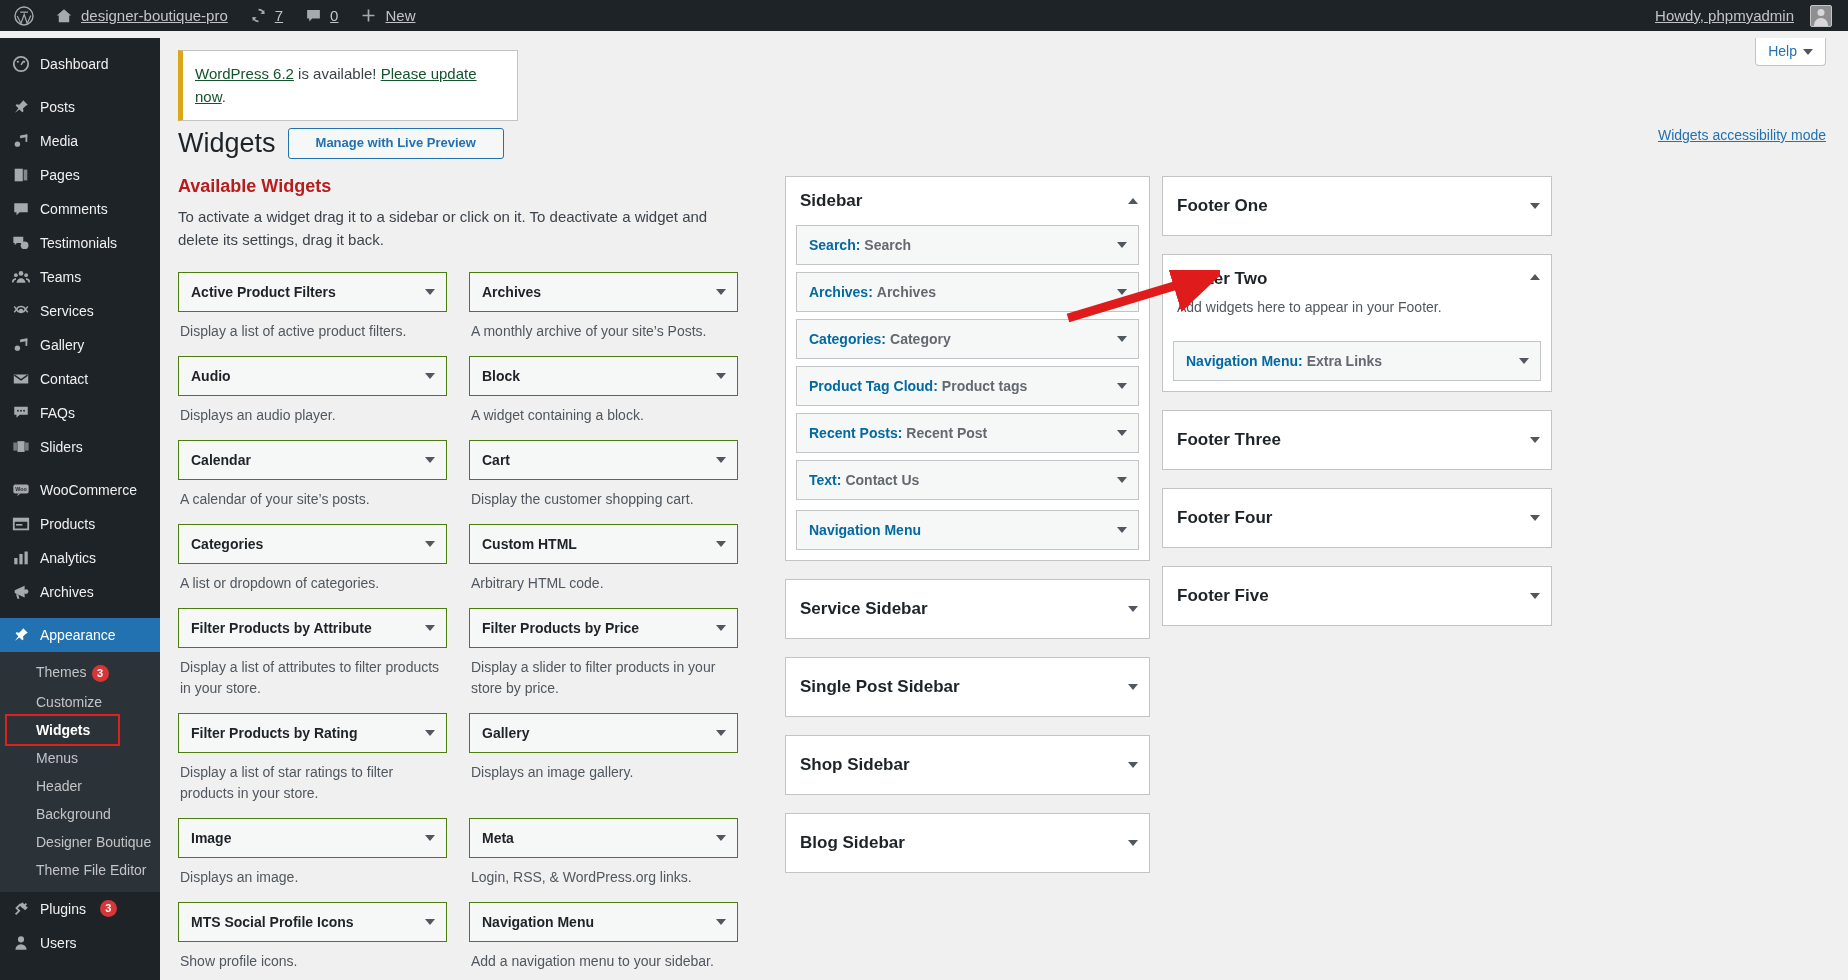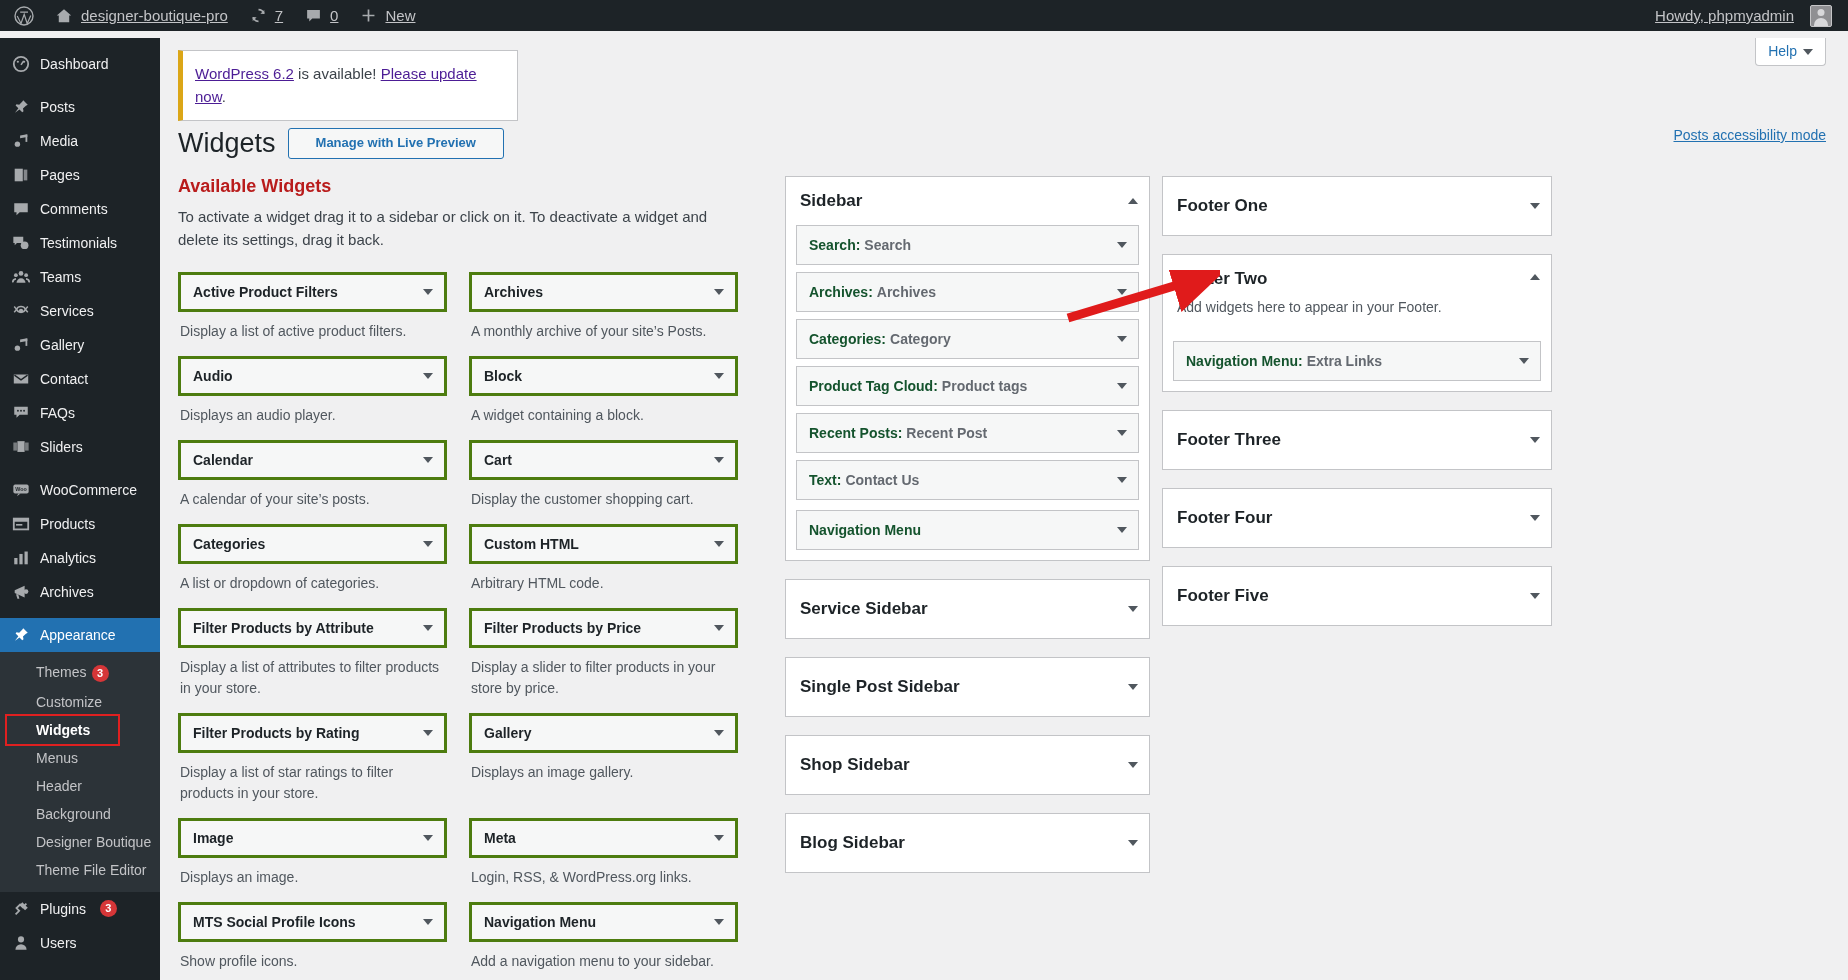--- a/index.html
+++ b/index.html
@@ -107,21 +107,21 @@
   }
 
   .notice {
     position: absolute; left: 18px; top: 12px;
     width: 340px;
     background: #fff; border: 1px solid #c3c4c7;
     border-left: 5px solid #dba617;
     padding: 12px 12px;
     font-size: 15px; line-height: 1.5;
   }
-  .notice a { color: #4c1d95; }
+  .notice a { color: #14532d; }
 
   .pagetitle-row {
     position: absolute; left: 18px; top: 88px;
     display: flex; align-items: center; gap: 12px;
   }
   h1.pagetitle {
     font-size: 27px; font-weight: 400; color: #1d2327; line-height: 1.3;
   }
   .btn-secondary {
     background: #f6f7f7; border: 1px solid #2271b1; color: #2271b1;
@@ -139,21 +139,21 @@
   .col-left  { position: absolute; left: 18px;  top: 138px; width: 560px; }
   .col-mid   { position: absolute; left: 600px; top: 138px; width: 390px; padding-left: 25px; }
   .col-right { position: absolute; left: 1002px;top: 138px; width: 390px; }
 
   h2.sect { font-size: 18px; color: #b91c1c; margin-bottom: 8px; font-weight: bold;}
   p.sect-desc { font-size: 15px; line-height: 1.55; color: #3c434a; margin-bottom: 20px; max-width: 545px;}
 
   .widget-grid { display: grid; grid-template-columns: 1fr 1fr; column-gap: 22px; }
   .wcell { margin-bottom: 2px; }
   .widget-box {
-    background: #f6f7f7; border: 3px solid #4d7c0f;
+    background: #f6f7f7; border: 1px solid #4d7c0f;
     height: 40px; display: flex; align-items: center;
     padding: 0 12px; position: relative;
   }
   .widget-box .wtitle { font-size: 14px; font-weight: bold; color: #1d2327; }
   .caret {
     position: absolute; right: 11px; top: 50%; transform: translateY(-50%);
     width: 0; height: 0;
     border-left: 5px solid transparent; border-right: 5px solid transparent;
     border-top: 6px solid #50575e;
   }
@@ -168,21 +168,21 @@
   }
   .panel-head h3 { font-size: 17px; color: #1d2327; font-weight: bold; line-height: 1.3;}
   .panel-head .pdesc { font-size: 14px; color: #50575e; margin-top: 7px; line-height: 1.5;}
   .panel-body { padding: 0 10px 10px 10px; }
   .wrow {
     background: #f6f7f7; border: 1px solid #c3c4c7;
     height: 40px; display: flex; align-items: center;
     padding: 0 12px; position: relative; margin-bottom: 7px;
   }
   .wrow:last-child { margin-bottom: 0; margin-top: 10px; }
-  .wrow .wn { font-size: 14px; font-weight: bold; color: #14532d; }
+  .wrow .wn { font-size: 14px; font-weight: bold; color: #0369a1; }
   .wrow .wi { font-size: 14px; font-weight: bold; color: #646970; margin-left: 4px; }
   .panel.collapsed .panel-head { padding: 18px 14px 18px 14px; }
 
   
   #arrow { position: absolute; left: 1060px; top: 270px; width: 160px; height: 60px; z-index: 30; pointer-events: none;}
 </style>
 </head>
 <body>
 
 <div id="adminbar">
@@ -477,21 +477,21 @@
 
   <div class="notice">
     <a style="text-decoration:underline">WordPress 6.2</a><span> is available! </span><a style="text-decoration:underline">Please update now</a><span>.</span>
   </div>
 
   <div class="pagetitle-row">
     <h1 class="pagetitle">Widgets</h1>
     <button class="btn-secondary">Manage with Live Preview</button>
   </div>
 
-  <a class="a11y-link">Posts accessibility mode</a>
+  <a class="a11y-link">Widgets accessibility mode</a>
 
   <div class="col-left">
     <h2 class="sect">Available Widgets</h2>
     <p class="sect-desc">To activate a widget drag it to a sidebar or click on it. To deactivate a widget and delete its settings, drag it back.</p>
     <div class="widget-grid" id="avail-grid">
         <div class="wcell">
           <div class="widget-box">
             <span class="wtitle">Active Product Filters</span>
             <span class="caret"></span>
           </div>

